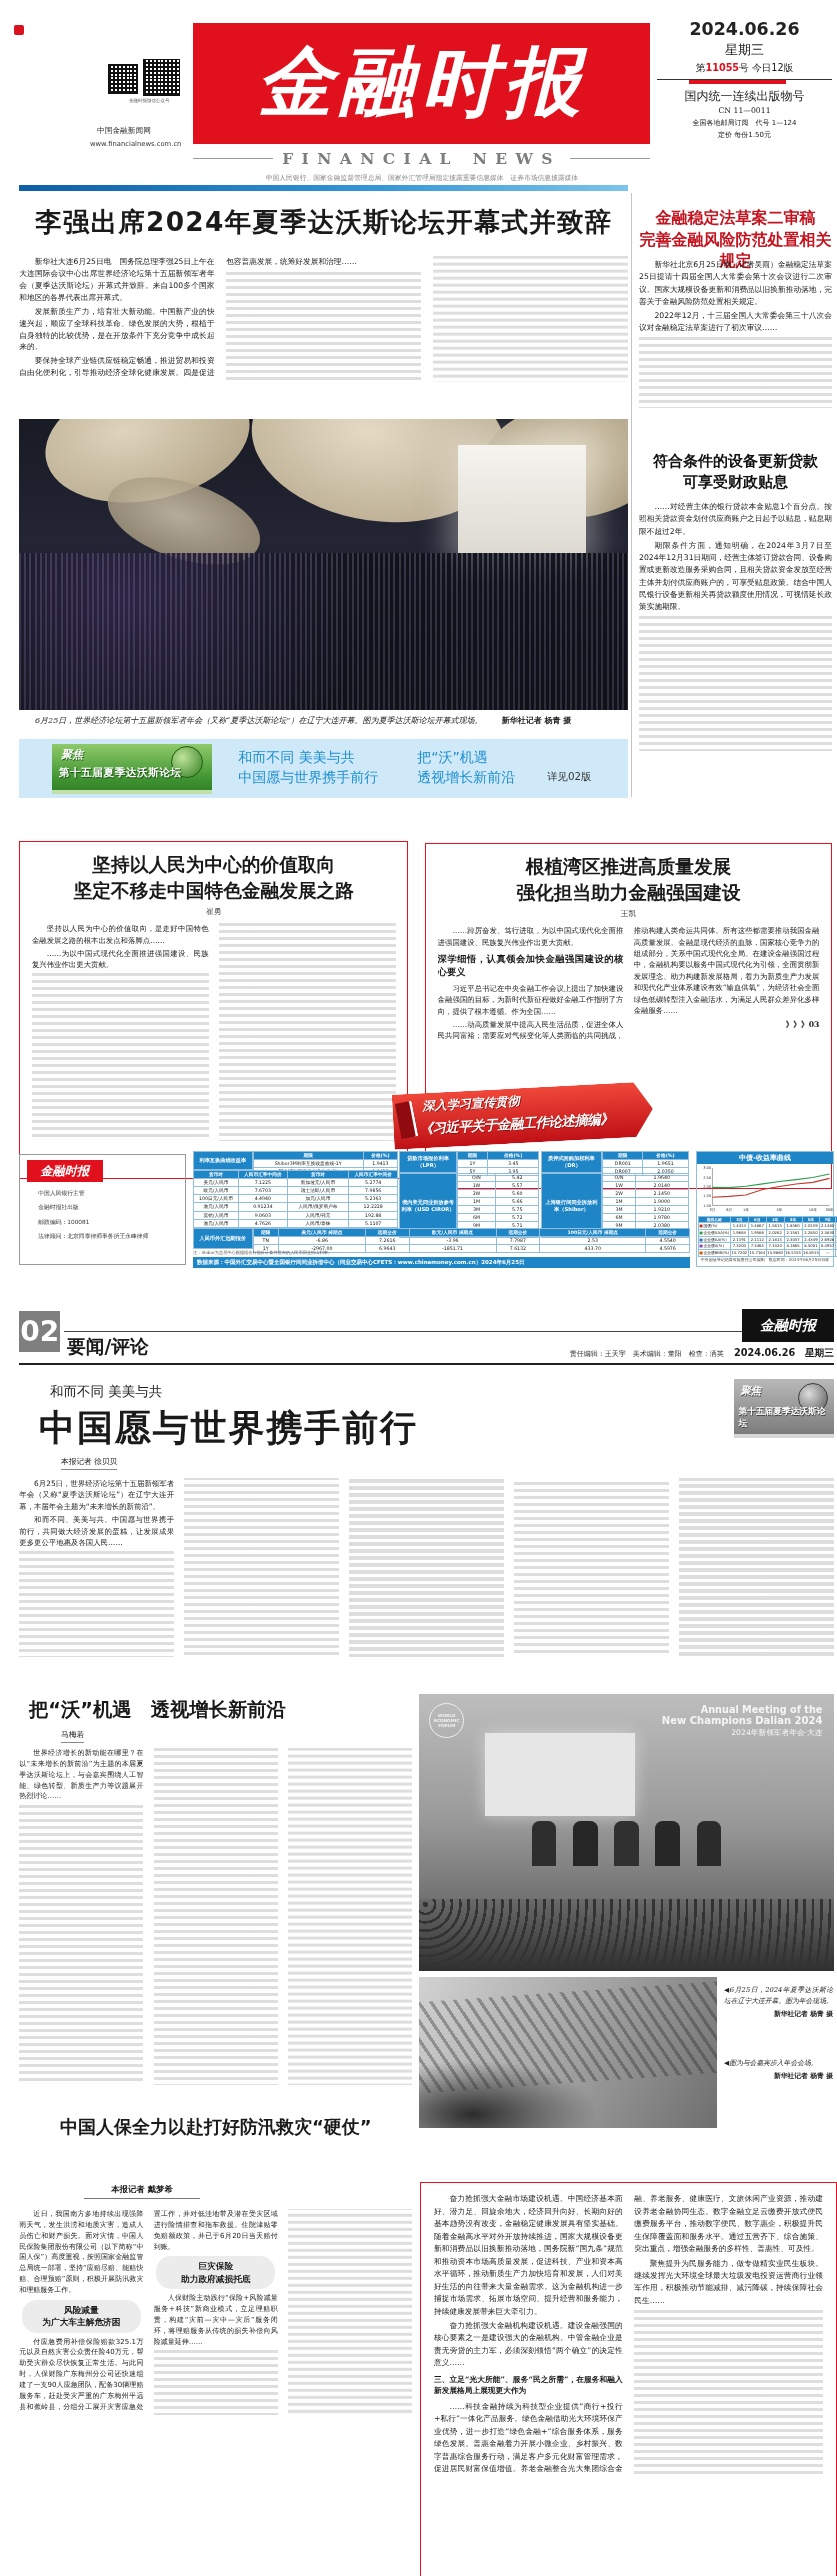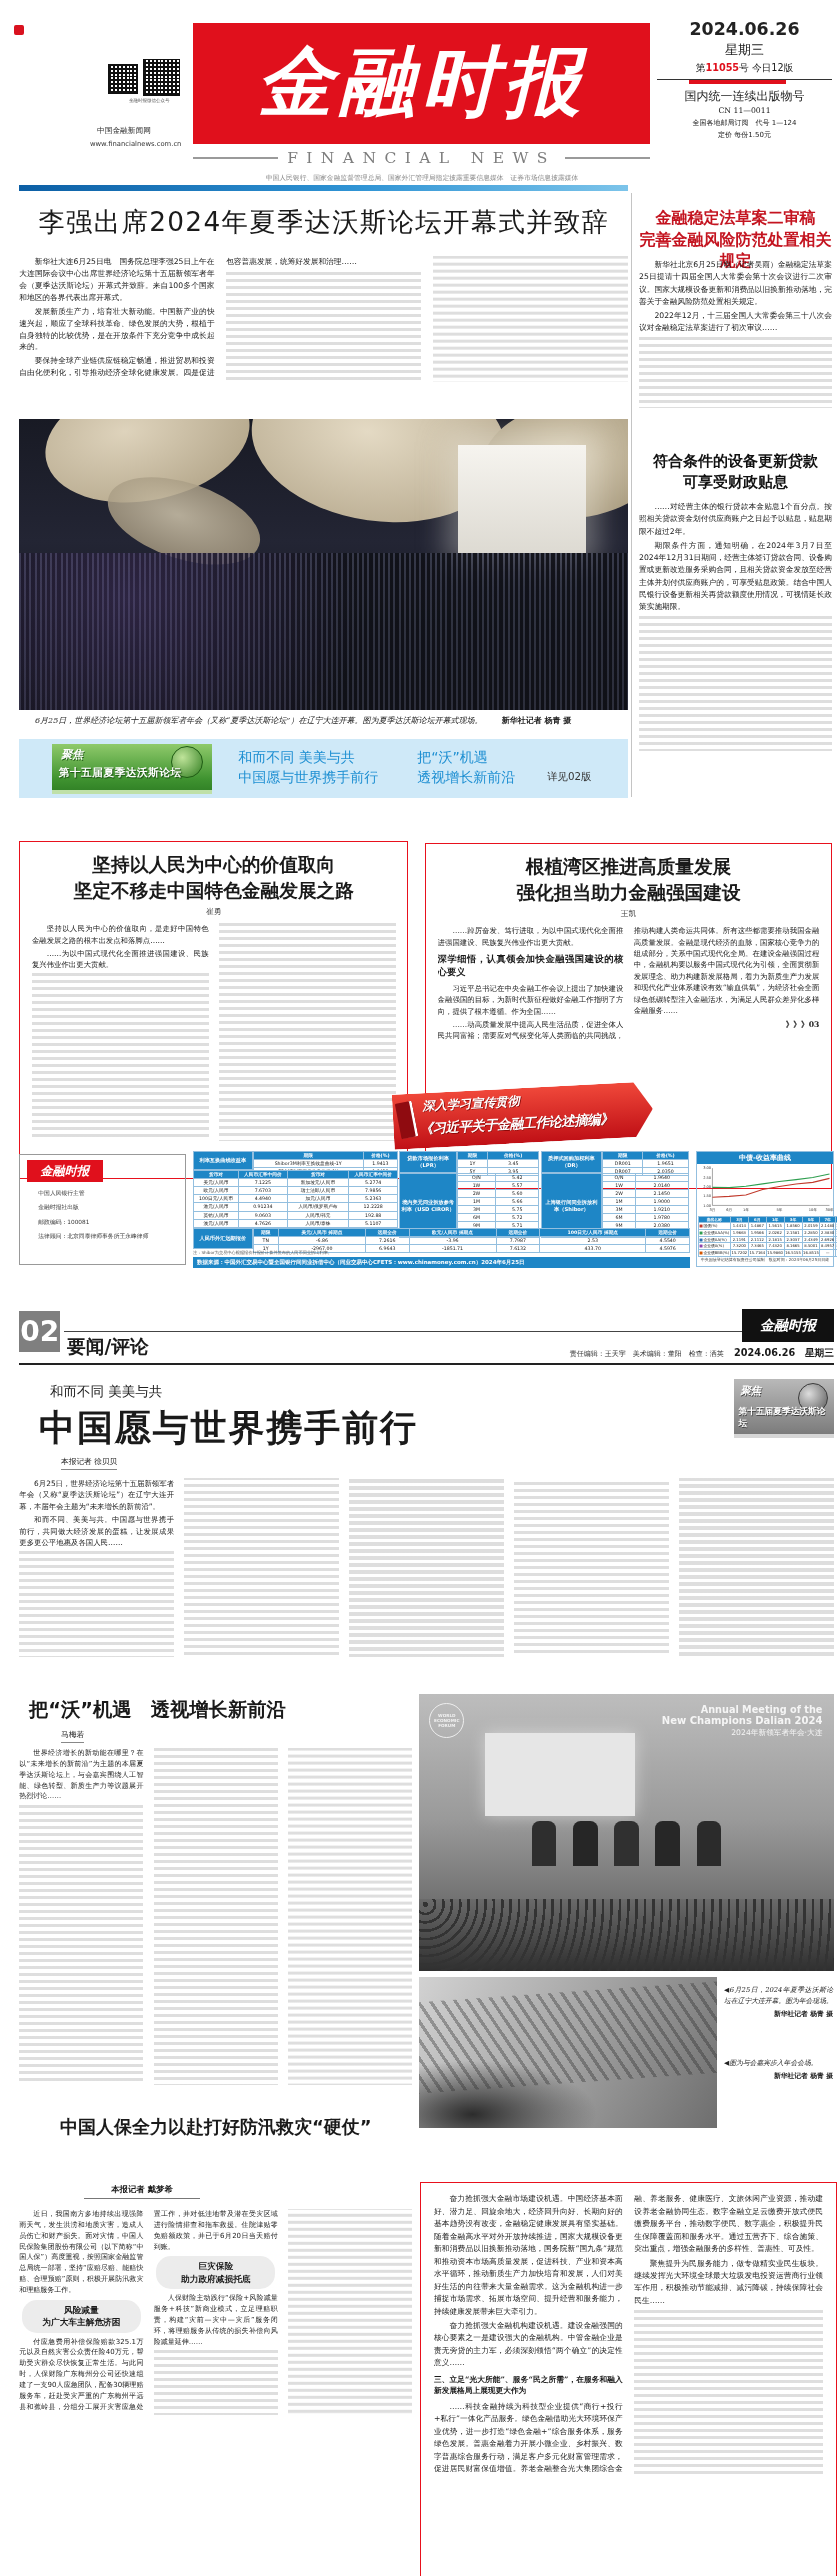--- a/index.html
+++ b/index.html
@@ -38,42 +38,42 @@
 <div class="abs qr" style="left:143px;top:59px;width:35px;height:35px;"></div>
 <div class="abs" style="left:129px;top:98px;width:77px;font-size:4.5px;color:#555;">金融时报微信公众号</div>
 <div class="abs" style="left:97px;top:126px;width:97px;font-size:7.7px;color:#333;">中国金融新闻网</div>
 <div class="abs" style="left:90px;top:140px;width:109px;font-size:6.8px;color:#333;">www.financialnews.com.cn</div>
 
 <div class="abs" style="left:193px;top:23px;width:457px;height:121px;background:#e0101c;display:flex;align-items:center;justify-content:center;">
   <span class="serif" style="font-size:76px;font-weight:bold;font-style:italic;color:#fff;letter-spacing:6.4px;">金融时报</span>
 </div>
 <div class="abs" style="left:193px;top:149px;width:457px;display:flex;align-items:center;gap:9px;">
   <div style="flex:1;height:1.3px;background:#9a9a9a;"></div>
-  <span class="serif" style="font-size:15.5px;color:#7d7d7d;letter-spacing:8.4px;">FINANCIAL NEWS</span>
+  <span class="serif" style="font-size:15.5px;color:#7d7d7d;letter-spacing:8.4px;font-weight:bold;">FINANCIAL NEWS</span>
   <div style="flex:1;height:1.3px;background:#9a9a9a;"></div>
 </div>
 <div class="abs" style="left:174px;top:173px;width:496px;text-align:center;font-size:6.8px;color:#8a8a8a;">中国人民银行、国家金融监督管理总局、国家外汇管理局指定披露重要信息媒体　证券市场信息披露媒体</div>
 
 <div class="abs" style="left:657px;top:19.3px;width:175px;text-align:center;">
   <div style="font-size:17.4px;font-weight:bold;color:#222;">2024.06.26</div>
   <div style="font-size:13px;margin-top:1.3px;">星期三</div>
   <div style="font-size:9.7px;margin-top:3.9px;">
     <span>第</span><span style="color:#e0101c;font-weight:bold;">11055</span><span>号 今日12版</span>
   </div>
   <div style="margin-top:3.9px;border-top:0.6px solid #333;position:relative;height:5.2px;">
     <div style="position:absolute;left:32px;top:-0.6px;width:97px;height:4.5px;background:#e0101c;"></div>
   </div>
   <div style="font-size:12px;margin-top:2.6px;">国内统一连续出版物号</div>
   <div class="serif" style="font-size:7.7px;margin-top:1.3px;">CN 11—0011</div>
   <div style="font-size:7px;margin-top:2.6px;">全国各地邮局订阅　代号 1—124</div>
   <div style="font-size:7px;margin-top:1.9px;">定价 每份1.50元</div>
 </div>
 
 <div class="abs" style="left:19.3px;top:185px;width:609px;height:5.8px;background:linear-gradient(90deg,#0c5fa5,#2f93d4 55%,#7cc4ea);"></div>
-<div class="abs" style="left:19.3px;top:206px;width:609px;text-align:center;font-size:26.4px;font-weight:400;letter-spacing:1.3px;line-height:1.2;">李强出席2024年夏季达沃斯论坛开幕式并致辞</div>
+<div class="abs" style="left:19.3px;top:206px;width:609px;text-align:center;font-size:26.4px;font-weight:700;letter-spacing:1.3px;line-height:1.2;">李强出席2024年夏季达沃斯论坛开幕式并致辞</div>
 
 <div class="abs just" style="left:19.3px;top:256px;width:609px;height:157px;overflow:hidden;column-count:3;column-gap:11.6px;font-size:7.7px;line-height:1.55;">
   <p class="para">新华社大连6月25日电　国务院总理李强25日上午在大连国际会议中心出席世界经济论坛第十五届新领军者年会（夏季达沃斯论坛）开幕式并致辞。来自100多个国家和地区的各界代表出席开幕式。</p>
     <p class="para">发展新质生产力，培育壮大新动能。中国新产业的快速兴起，顺应了全球科技革命、绿色发展的大势，根植于自身独特的比较优势，是在开放条件下充分竞争中成长起来的。</p>
     <p class="para">要保持全球产业链供应链稳定畅通，推进贸易和投资自由化便利化，引导推动经济全球化健康发展。四是促进包容普惠发展，统筹好发展和治理……</p>
     <div class="greek" style="height:238px;margin-top:3.9px;"></div>
 </div>
 
 <div class="abs" style="left:19.3px;top:419px;width:609px;height:291px;background:linear-gradient(180deg,#181a24 0%,#232534 42%,#0d0e14 100%);overflow:hidden;">
   <div style="position:absolute;left:4%;top:-14%;width:34%;height:42%;border-radius:50%;background:radial-gradient(ellipse at 40% 40%,#ded3bc,#ab9d80);transform:rotate(-12deg);"></div>

